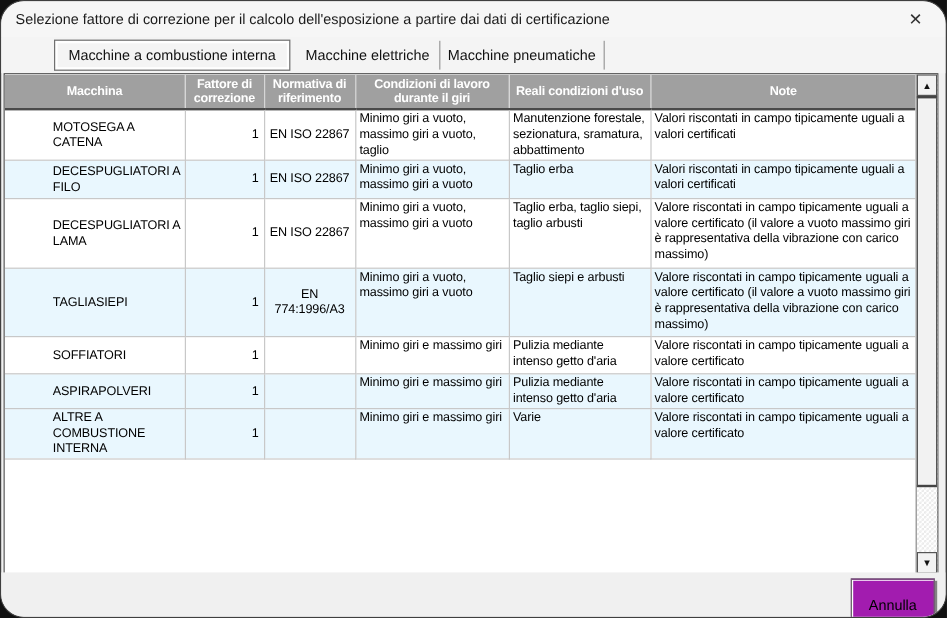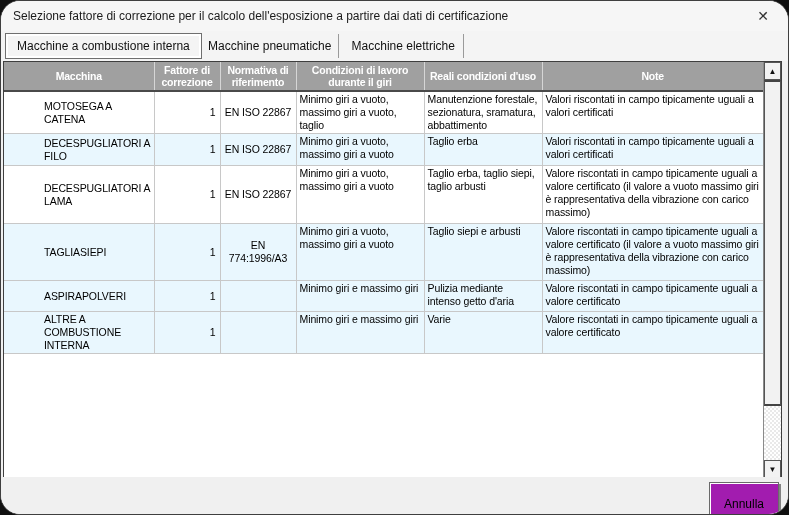--- a/index.html
+++ b/index.html
@@ -24,20 +24,21 @@
   
   .tabstrip{
     position:absolute; left:0; top:30px; width:100%; height:30px;
     background:#f4f4f4; display:flex; align-items:center; padding-left:4px;
   }
   .tab{ font-size:12px; color:#111; white-space:nowrap; }
   .tab.selected{
     height:26px; display:flex; align-items:center; padding:0 11px;
     background:#f4f4f4; border:1px solid #6f6f6f;
     box-shadow: inset 0 0 0 2px #ffffff;
+    margin-left: 40px;
   }
   .tab.plain{
     height:24px; display:flex; align-items:center; justify-content:center;
     border-right:1px solid #9a9a9a;
   }
   .tab.plain.t2{ width:120px; margin-left:5px; }
   .tab.plain.t3{ width:137px; }
 
   
   .gridwrap{
@@ -118,25 +119,25 @@
     <span class="title">Selezione fattore di correzione per il calcolo dell'esposizione a partire dai dati di certificazione</span>
     <span class="close-btn">
         <span>✕</span>
       </span>
   </div>
 
   <div class="tabstrip">
     <div class="tab selected">
       <span>Macchine a combustione interna</span>
     </div>
+    <div class="tab plain t2">
+      <span>Macchine elettriche</span>
+    </div>
     <div class="tab plain t3">
       <span>Macchine pneumatiche</span>
-    </div>
-    <div class="tab plain t2">
-      <span>Macchine elettriche</span>
     </div>
   </div>
 
   <div class="gridwrap">
     <div class="tablearea">
       <table>
         <colgroup>
           <col class="c1">
             <col class="c2">
             <col class="c3">
@@ -180,20 +181,28 @@
               <td>Valore riscontati in campo tipicamente uguali a valore certificato (il valore a vuoto massimo giri è rappresentativa della vibrazione con carico massimo)</td>
             </tr>
             <tr class="alt">
               <td>TAGLIASIEPI</td>
               <td>1</td>
               <td>EN 774:1996/A3</td>
               <td>Minimo giri a vuoto, massimo giri a vuoto</td>
               <td>Taglio siepi e arbusti</td>
               <td>Valore riscontati in campo tipicamente uguali a valore certificato (il valore a vuoto massimo giri è rappresentativa della vibrazione con carico massimo)</td>
             </tr>
+            <tr class="">
+              <td>SOFFIATORI</td>
+              <td>1</td>
+              <td></td>
+              <td>Minimo giri e massimo giri</td>
+              <td>Pulizia mediante intenso getto d'aria</td>
+              <td>Valore riscontati in campo tipicamente uguali a valore certificato</td>
+            </tr>
             <tr class="alt">
               <td>ASPIRAPOLVERI</td>
               <td>1</td>
               <td></td>
               <td>Minimo giri e massimo giri</td>
               <td>Pulizia mediante intenso getto d'aria</td>
               <td>Valore riscontati in campo tipicamente uguali a valore certificato</td>
             </tr>
             <tr class="alt">
               <td>ALTRE A COMBUSTIONE INTERNA</td>

